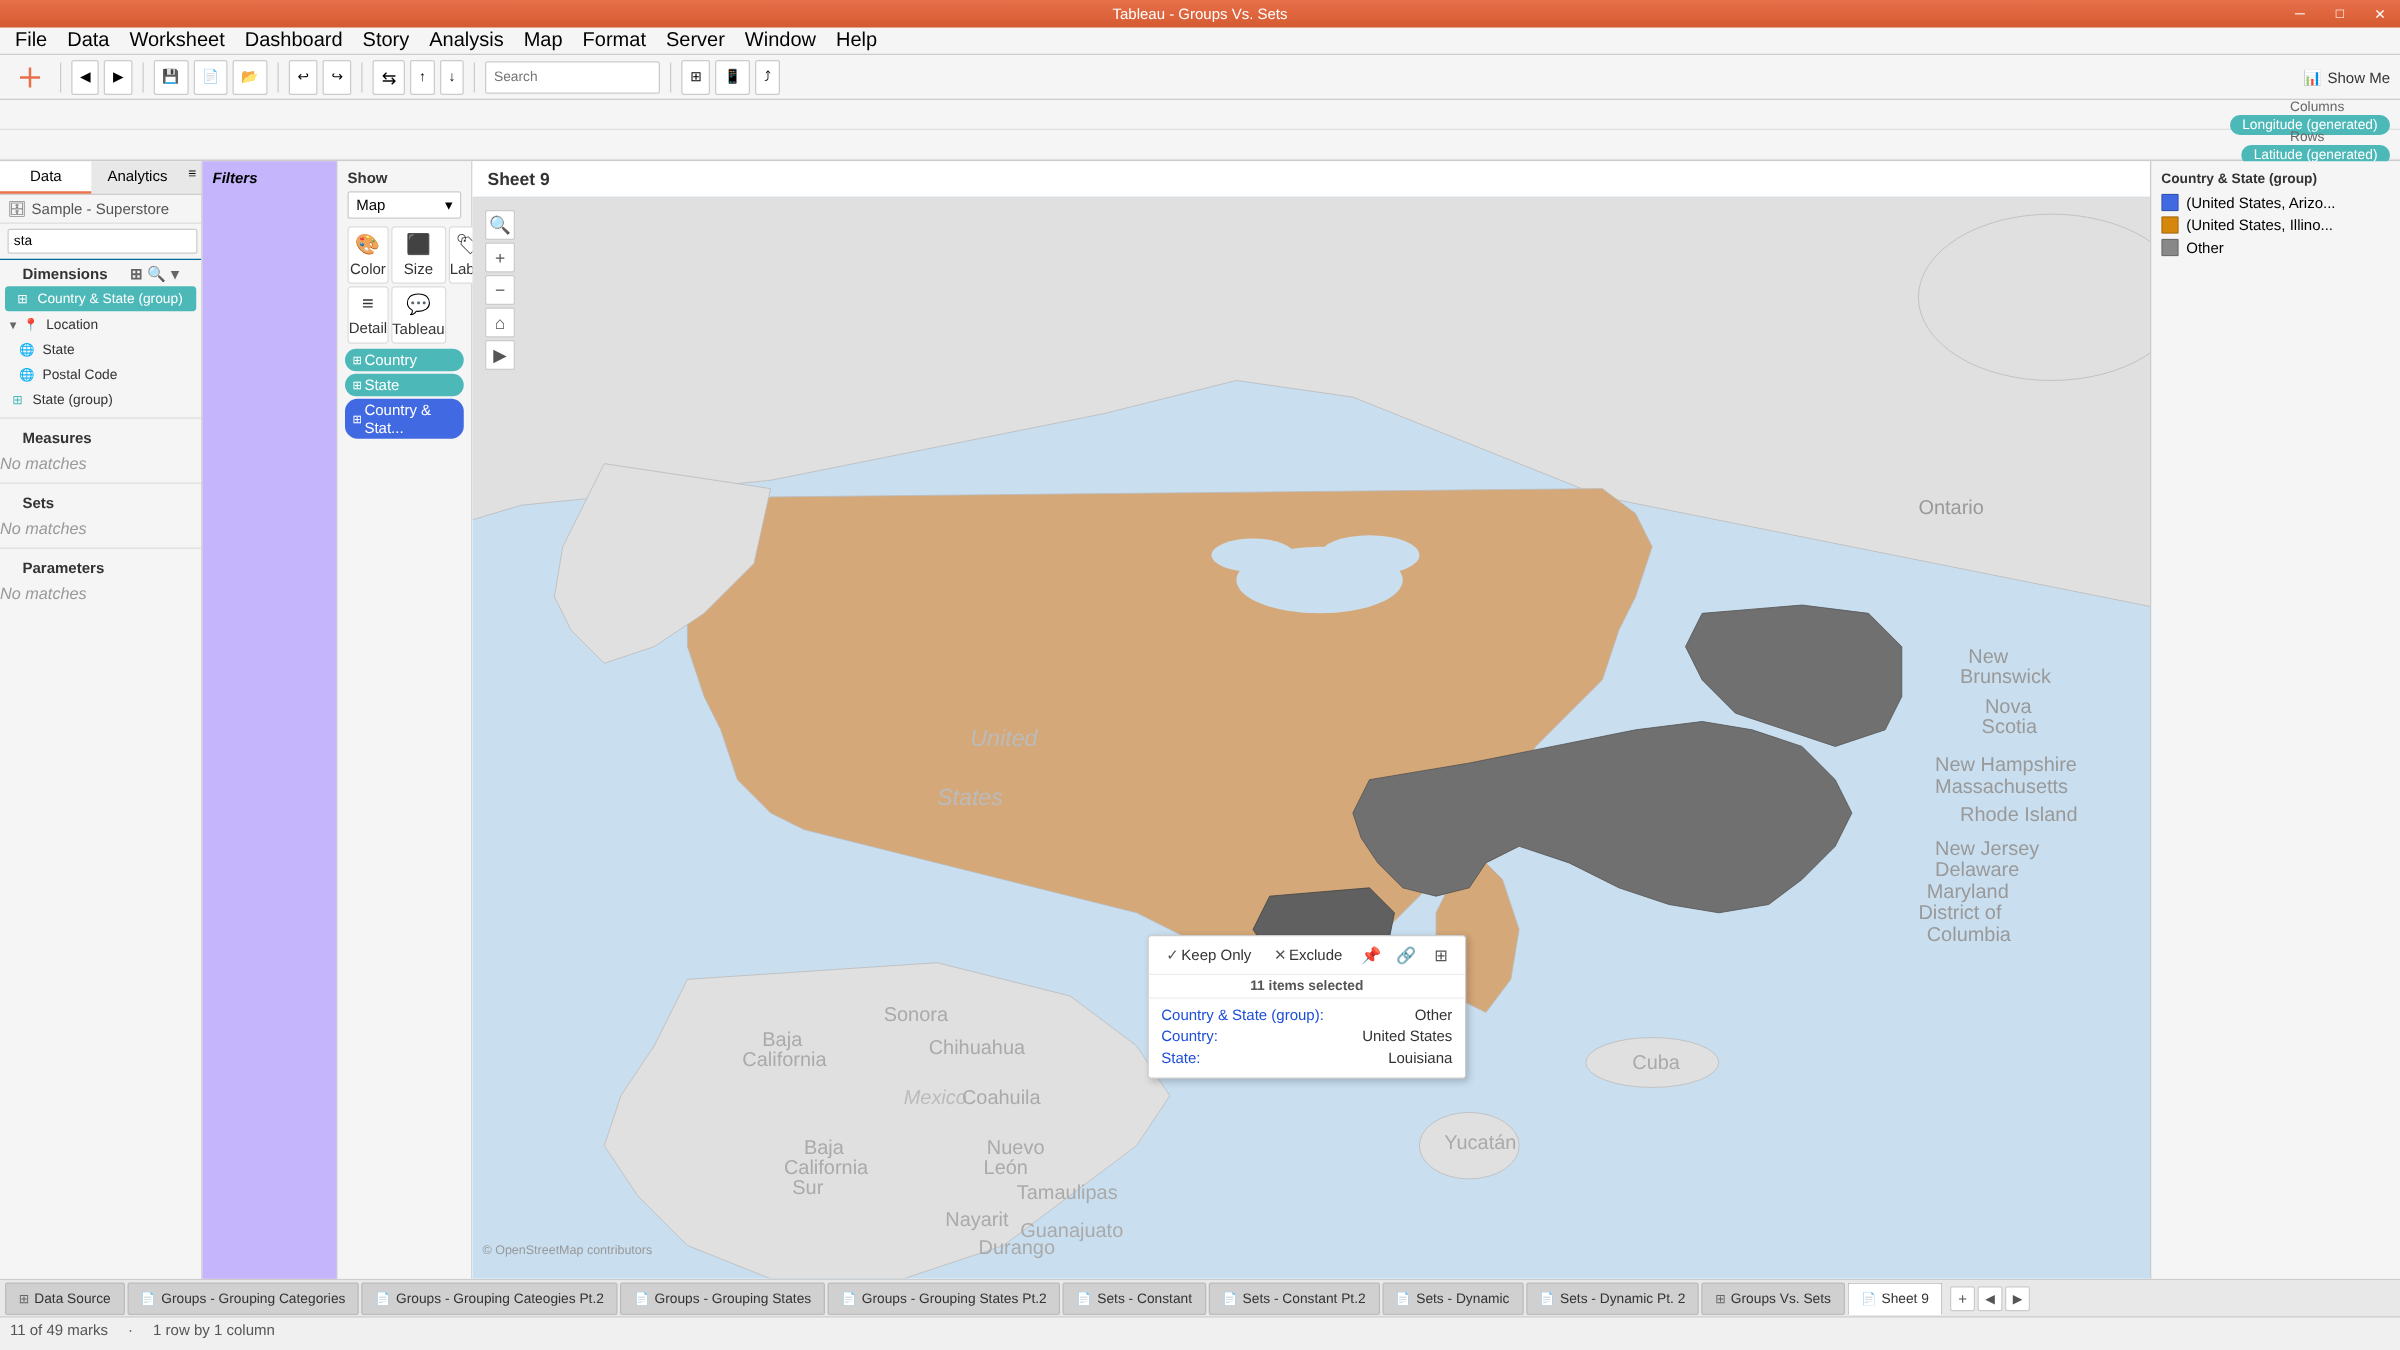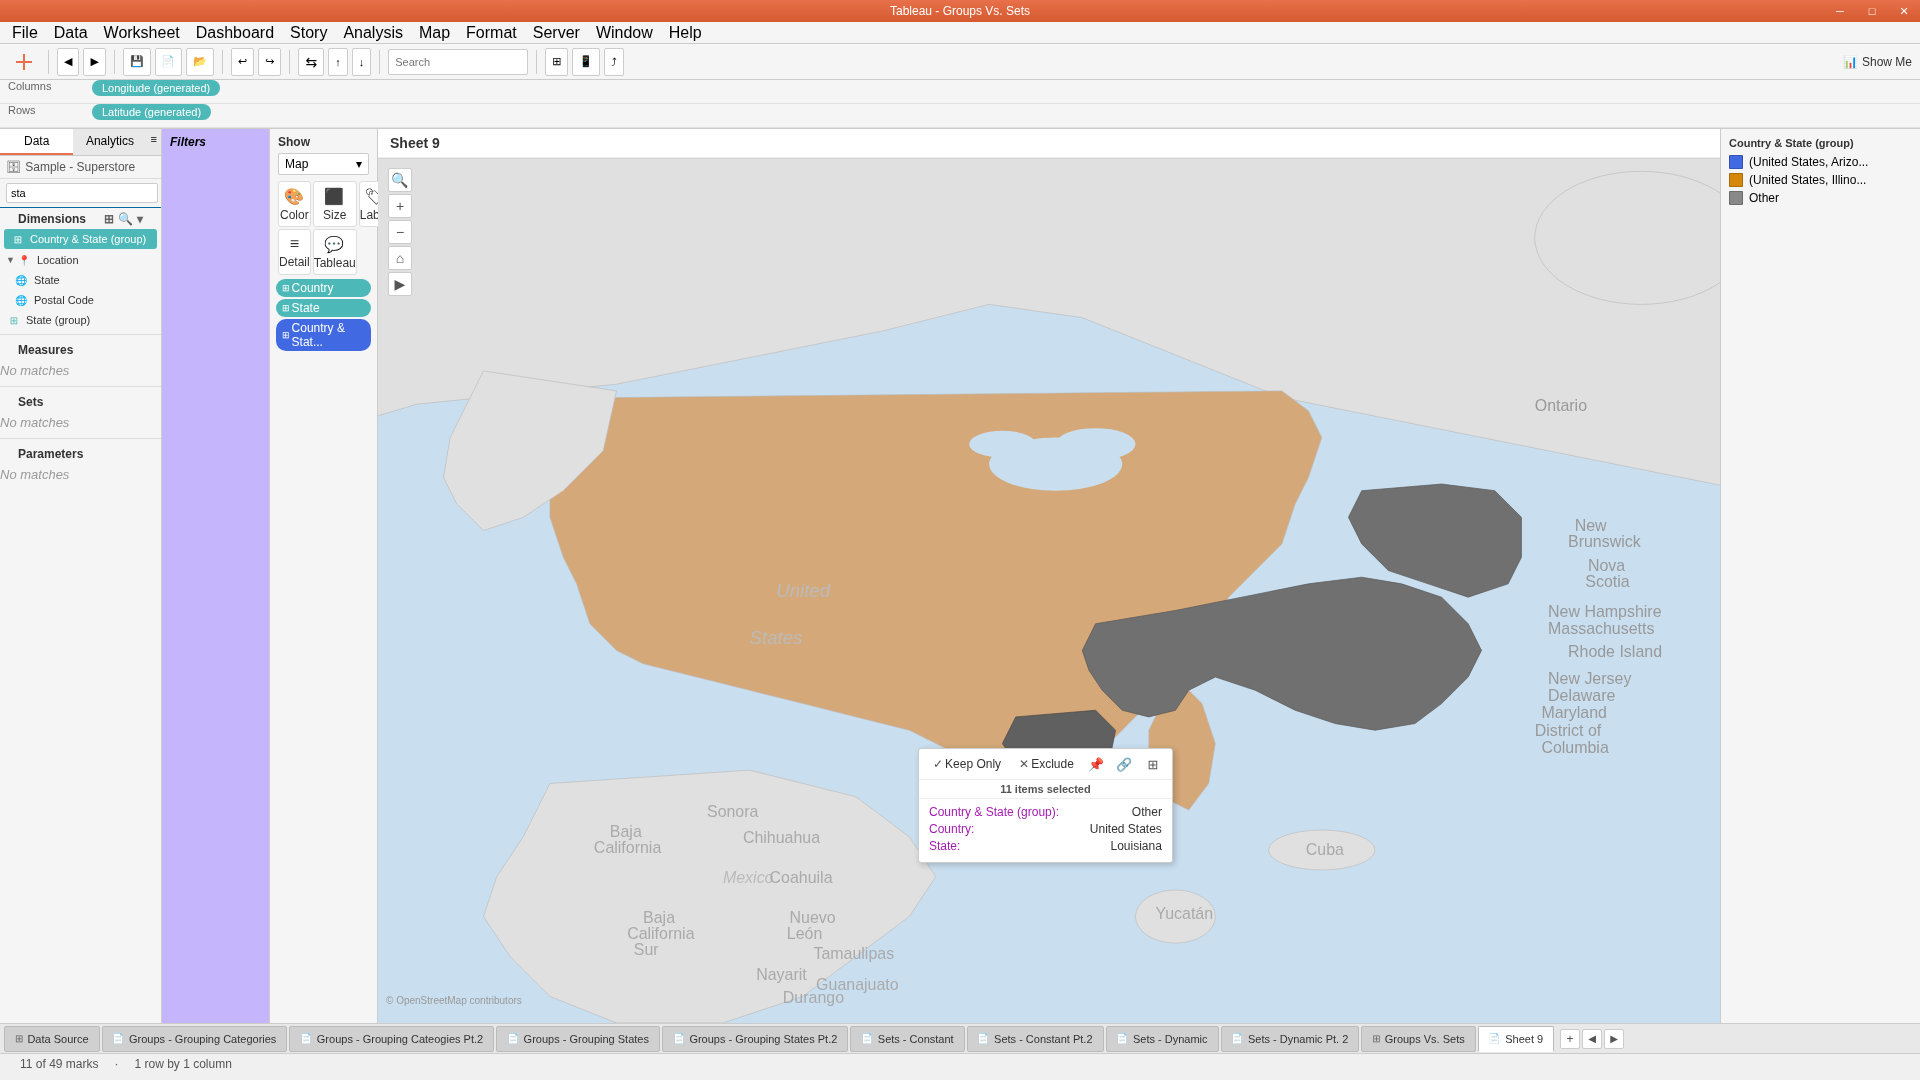--- a/index.html
+++ b/index.html
@@ -81,24 +81,25 @@
       font-size: 11px;
     }
 
     
     #pills-area {
       background: #f5f5f5;
       border-bottom: 1px solid #ccc;
     }
     .pill-row {
       display: flex;
-      align-items: flex-start;
+      align-items: flex-end;
       height: 24px;
       padding: 0 8px;
       border-bottom: 1px solid #e0e0e0;
+      flex-direction: column;
     }
     .pill-label {
       color: #666;
       font-size: 11px;
       width: 80px;
     }
     .pill {
       background: #4db8b8;
       color: white;
       border-radius: 10px;
@@ -387,21 +388,21 @@
     }
     .tooltip-data {
       padding: 6px 10px;
     }
     .tooltip-row {
       display: flex;
       justify-content: space-between;
       font-size: 11px;
       margin-bottom: 3px;
     }
-    .tooltip-key { color: #a21caf; }
+    .tooltip-key { color: #1d4ed8; }
     .tooltip-val { color: #333; font-weight: 500; }
 
     
     #right-panel {
       width: 200px;
       background: #f5f5f5;
       border-left: 1px solid #ccc;
       padding: 8px;
       display: flex;
       flex-direction: column;
@@ -455,21 +456,21 @@
     .btab.active { background: white; border-bottom-color: white; }
     .btab .tab-icon { margin-right: 4px; color: #666; font-size: 10px; }
 
     
     #statusbar {
       height: 20px;
       background: #f0f0f0;
       border-top: 1px solid #ccc;
       display: flex;
       align-items: center;
-      padding: 0 20px;
+      padding: 0 8px;
       font-size: 11px;
       color: #555;
       gap: 16px;
     }
 
     
     .map-footer {
       position: absolute;
       bottom: 17px;
       left: 8px;

